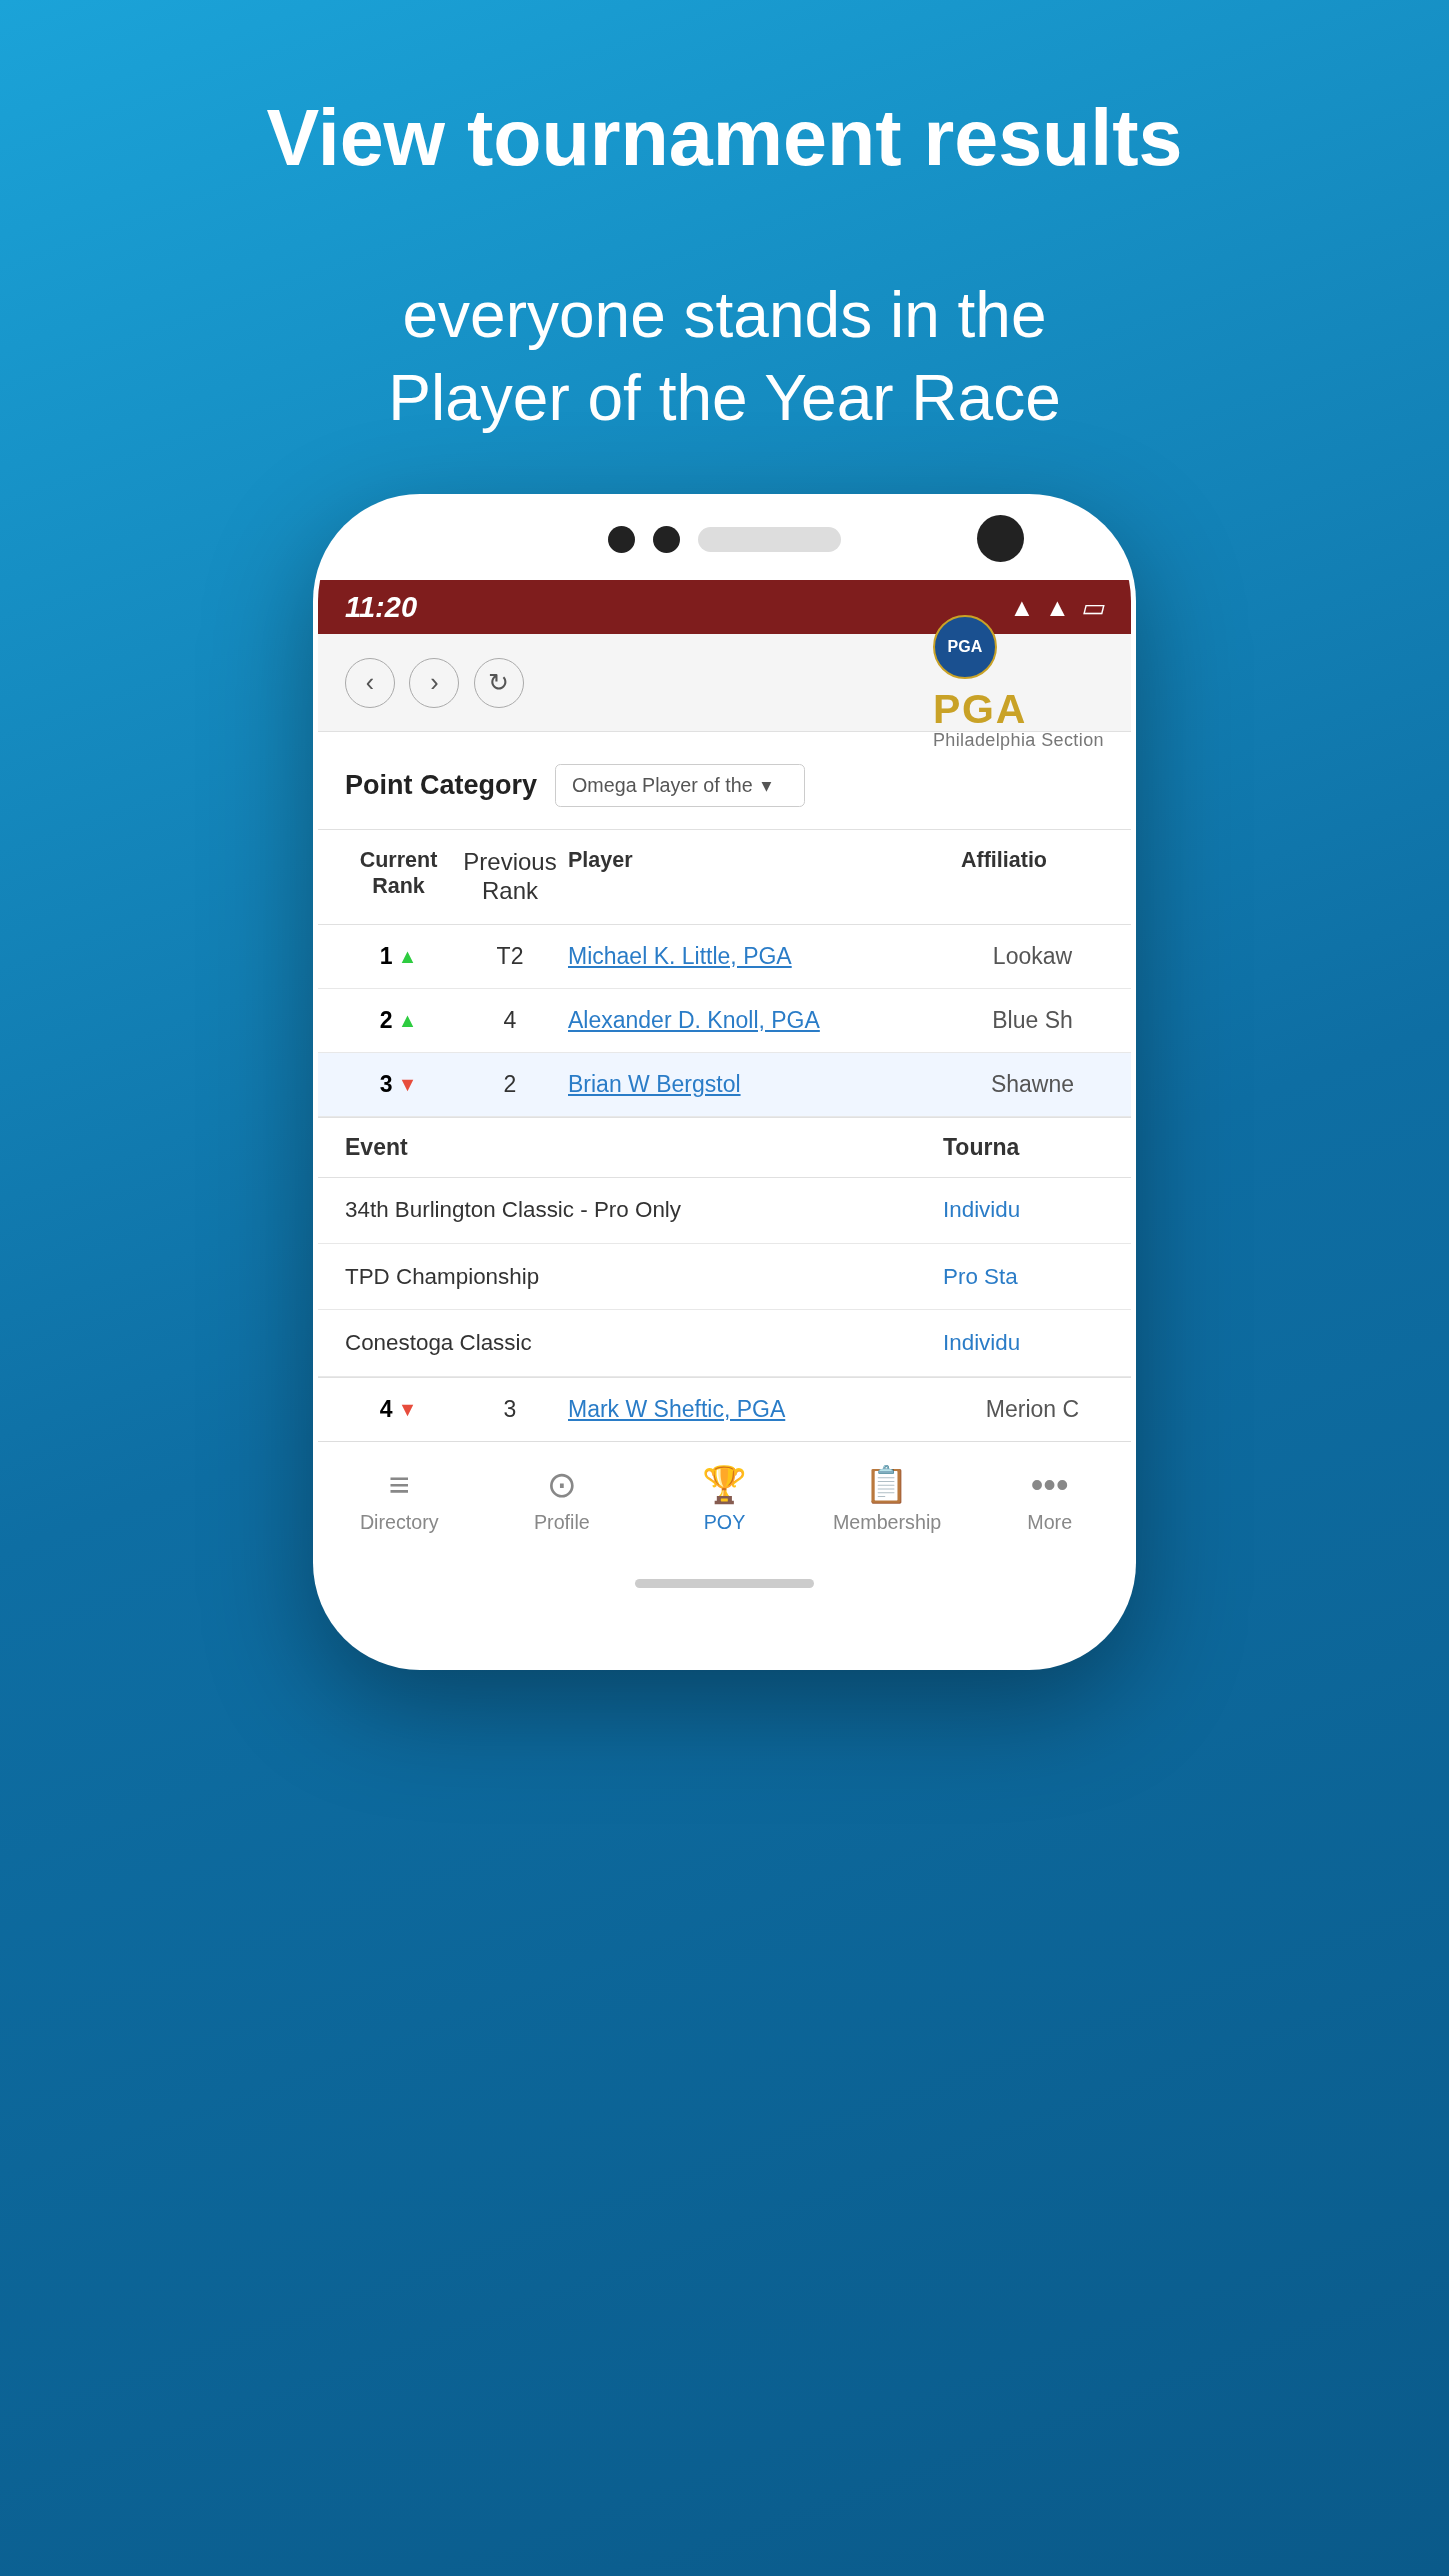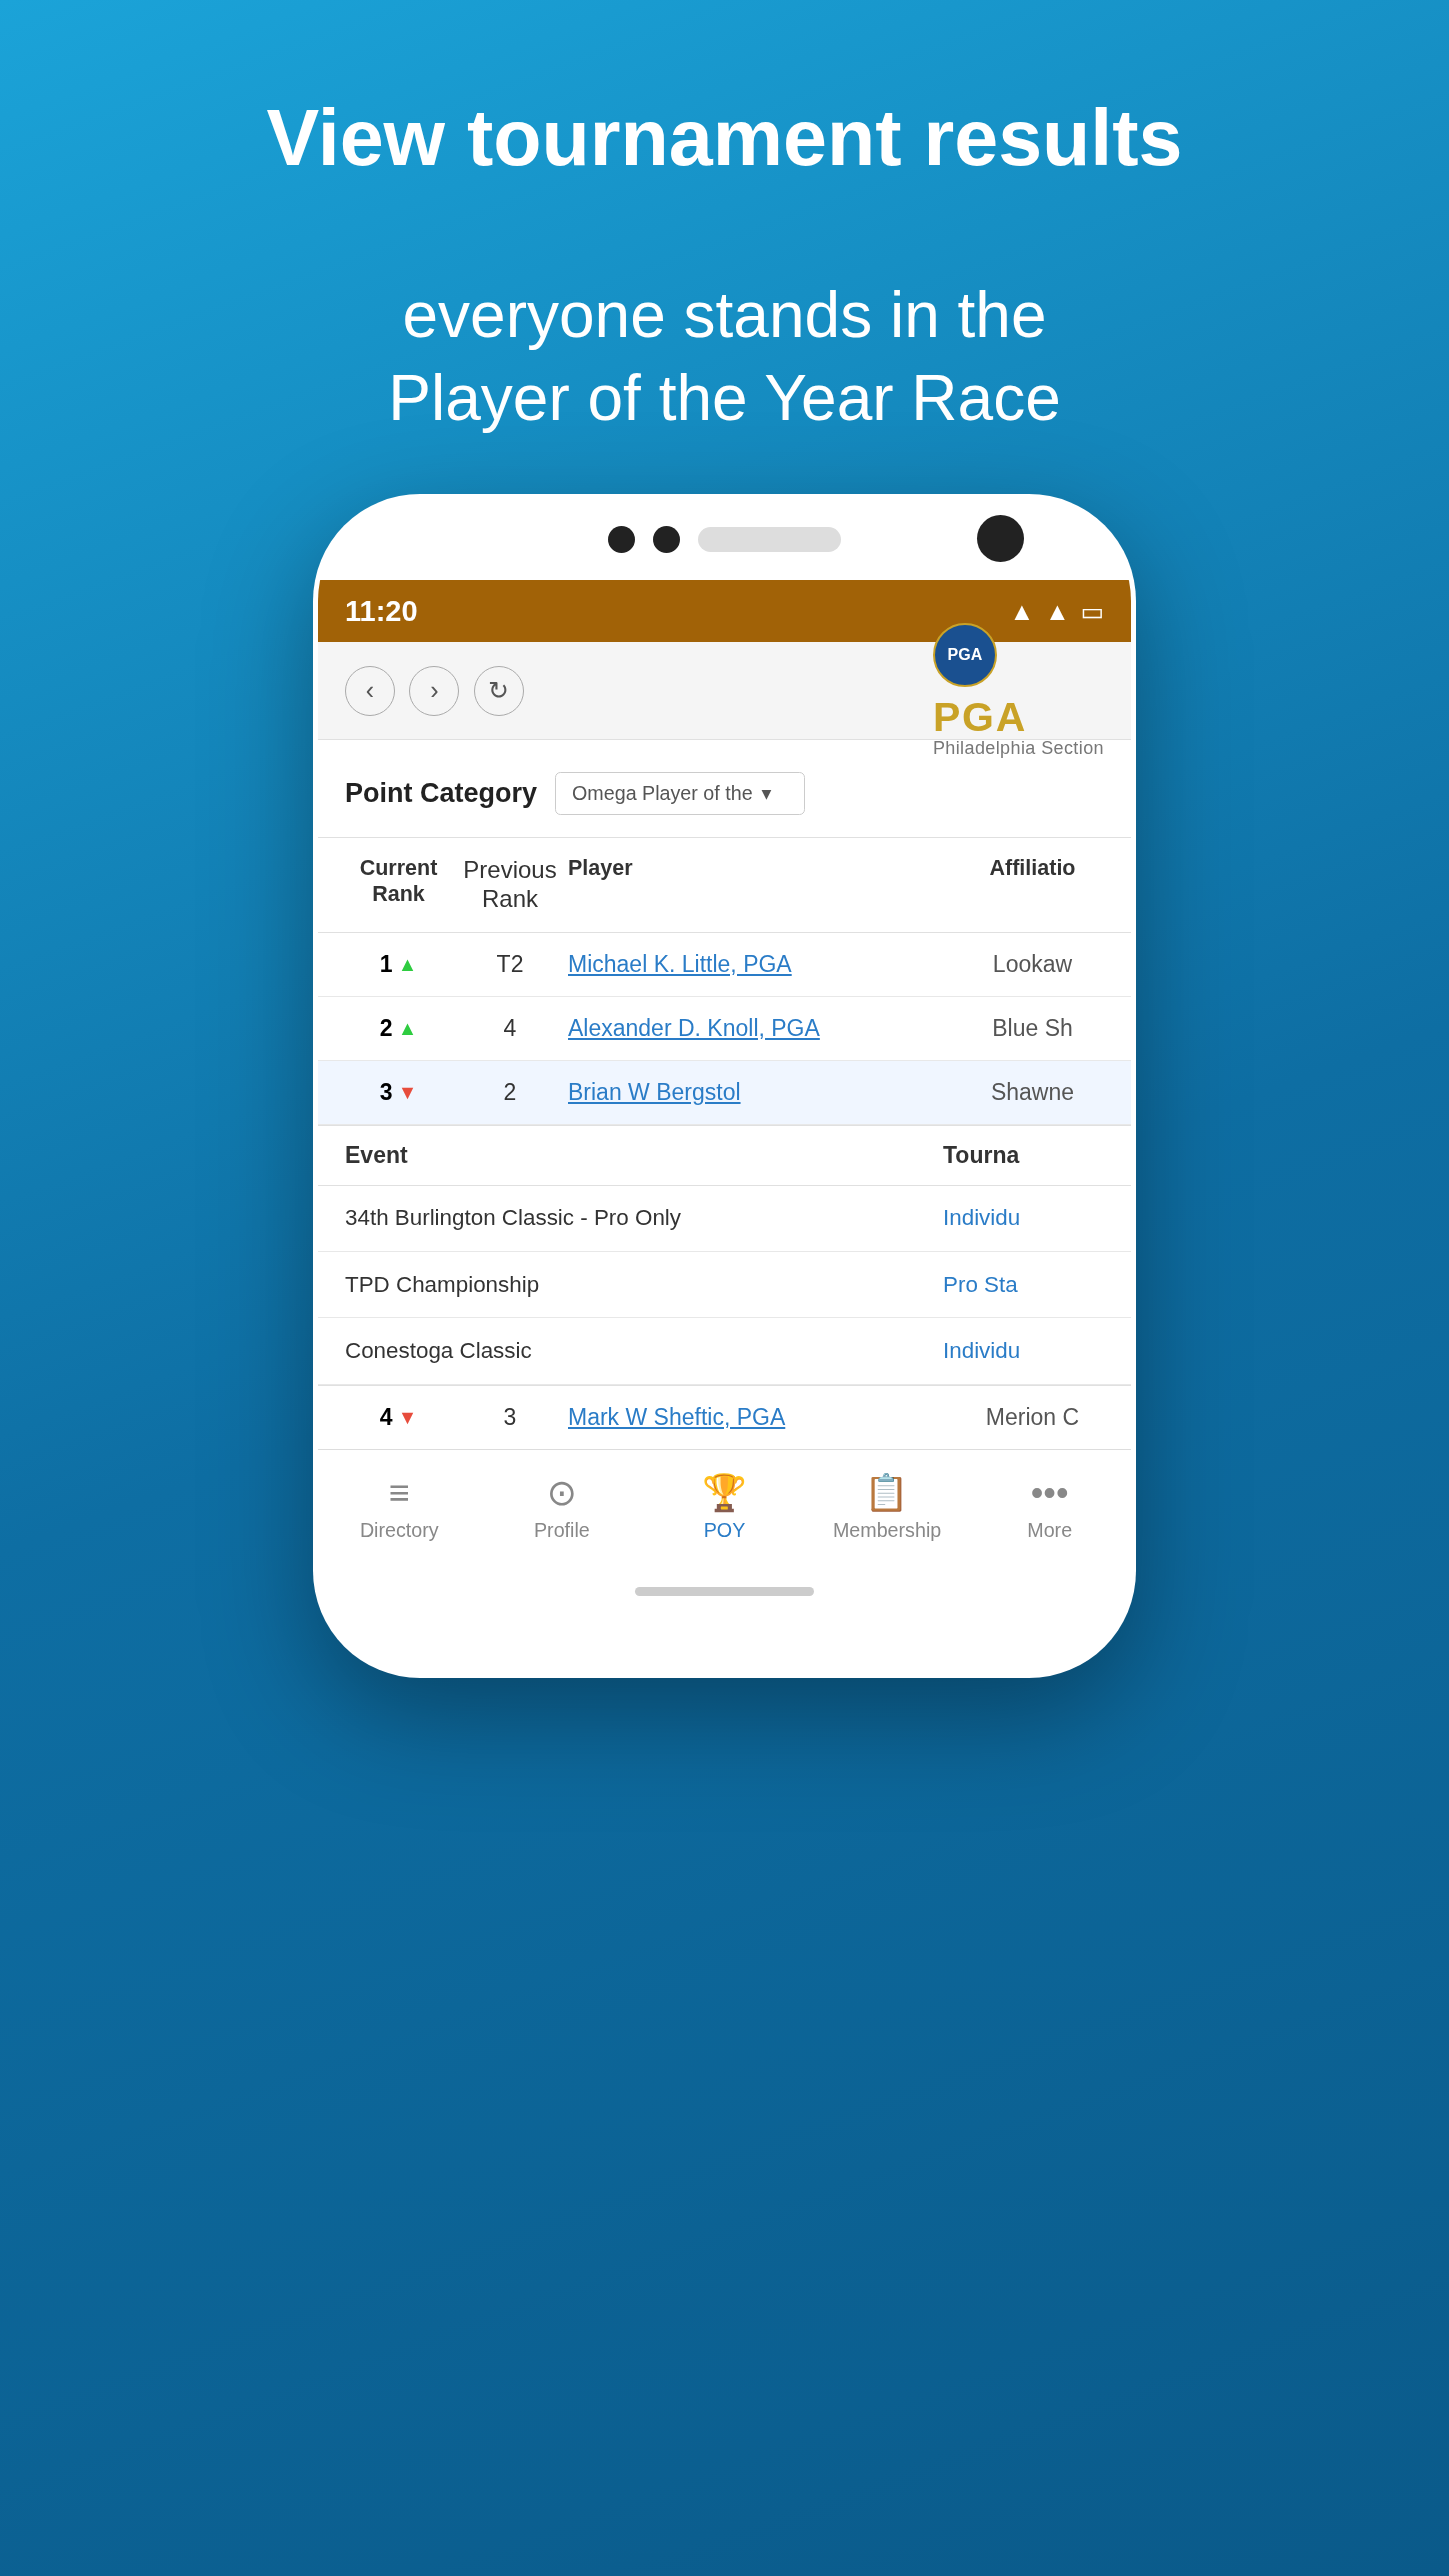--- a/index.html
+++ b/index.html
@@ -75,26 +75,27 @@
       width: 47px; height: 47px;
       border-radius: 50%;
       background: #222;
       position: absolute;
       right: 107px;
       top: 16px;
     }
 
     
     .status-bar {
-      background: #a16207;
-      height: 62px;
+      background: #7f1d1d;
+      height: 54px;
       display: flex;
       align-items: center;
       justify-content: space-between;
       padding: 0 27px;
+      font-style: italic;
     }
     .status-time {
       font-size: 29px;
       font-weight: 600;
       color: white;
     }
     .status-icons {
       display: flex;
       align-items: center;
       gap: 10.7px;
@@ -381,21 +382,21 @@
     <div class="table-header">
       <div style="font-size:21.5px;font-weight:700;color:#333;text-align:center;line-height:1.2;">
         <span>Current</span><br>
         <span>Rank</span>
       </div>
       <div style="font-size:24px;font-weight:400;color:#333;text-align:center;line-height:1.2;">
         <span>Previous</span><br>
         <span>Rank</span>
       </div>
       <div style="font-size:21.5px;font-weight:700;color:#333;text-align:left;">Player</div>
-      <div style="font-size:21.5px;font-weight:700;color:#333;text-align:center;overflow:hidden;">Affiliatio</div>
+      <div style="font-size:21.5px;font-weight:700;color:#333;text-align:left;overflow:hidden;">Affiliatio</div>
     </div>
 
     <div class="table-row">
       <div class="rank-cell">
         <span>1</span>
         <span class="arrow-up">▲</span>
       </div>
       <div class="cell">T2</div>
       <div class="cell name">Michael K. Little, PGA</div>
       <div class="cell affil">Lookaw</div>

